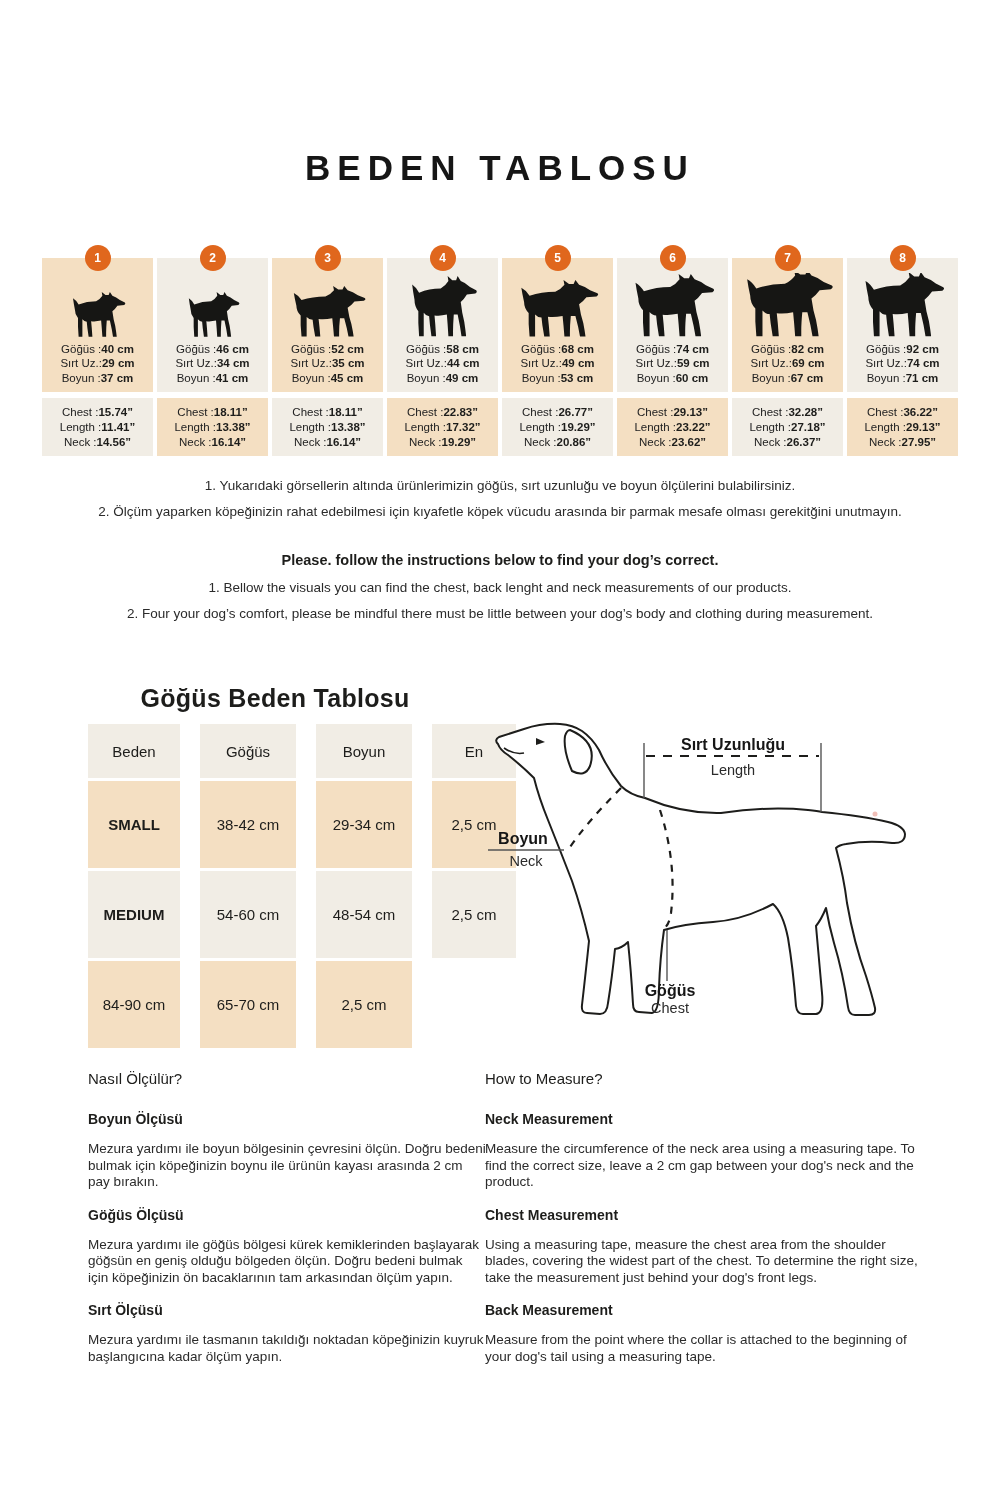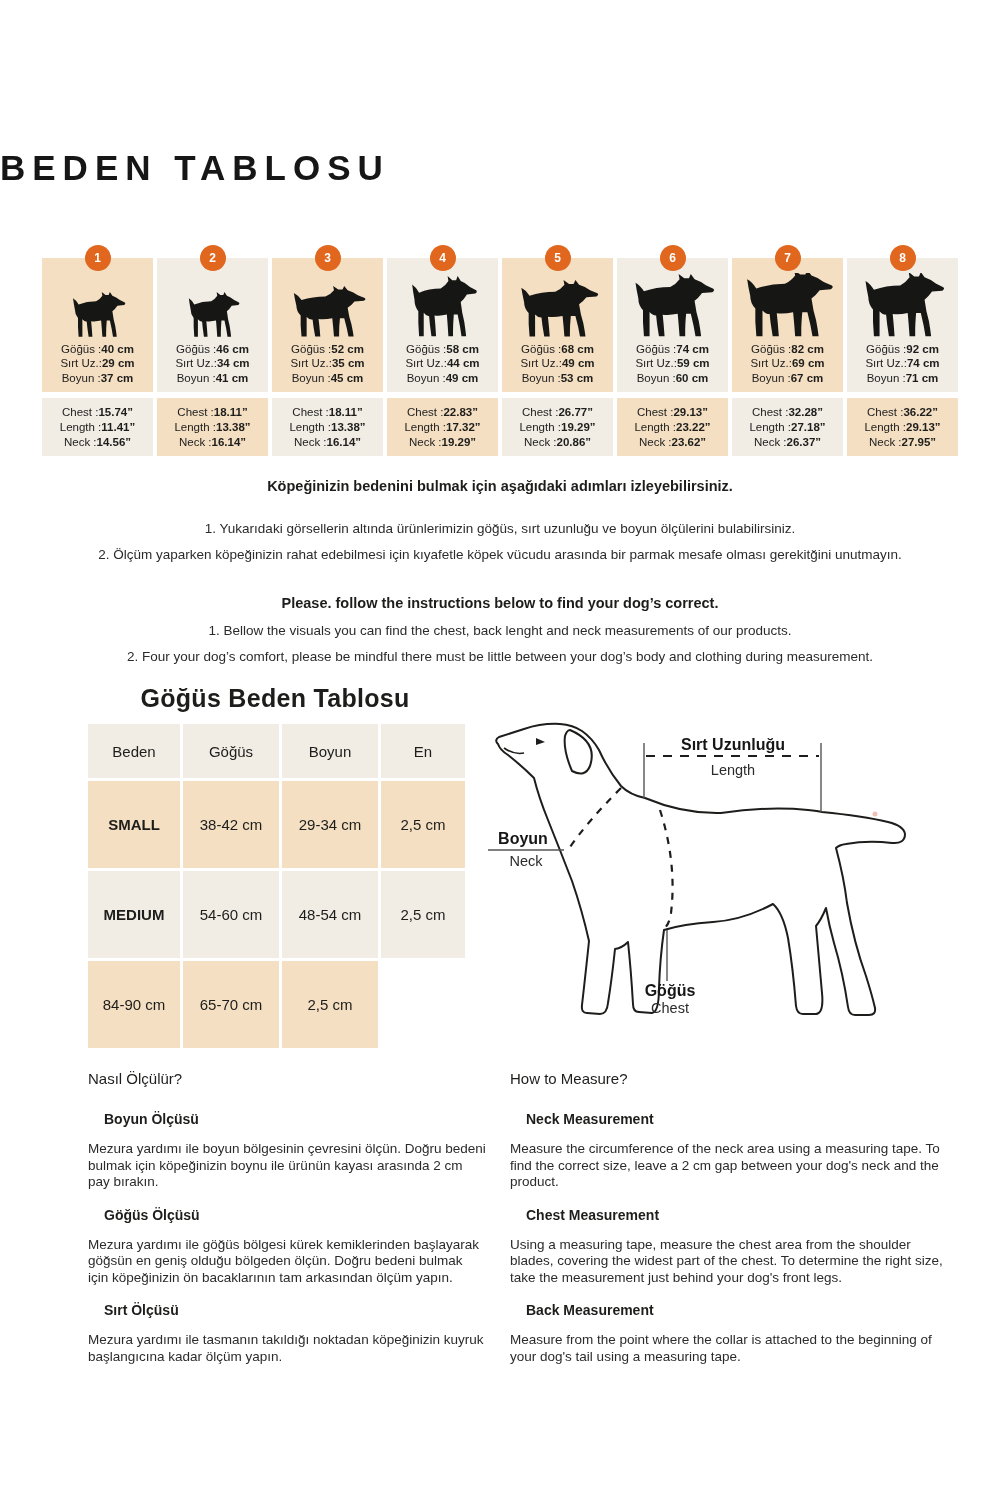--- a/index.html
+++ b/index.html
@@ -3,21 +3,21 @@
 <meta charset="utf-8">
 <style>
   :root{
     --tan:#f4dfc2; --cream:#f1ede5; --accent:#e0671d; --ink:#1d1d1b; --body:#2b2b2b;
   }
   *{box-sizing:border-box;margin:0;padding:0}
   html,body{background:#fff}
   body{width:1000px;height:1500px;position:relative;font-family:"Liberation Sans","DejaVu Sans",sans-serif;color:var(--ink);overflow:hidden}
 
   
-  .page-title{position:absolute;top:148px;left:0;width:100%;text-align:left;
+  .page-title{position:absolute;top:148px;left:0;width:100%;text-align:center;
     font-size:35px;font-weight:700;letter-spacing:7px;color:#161616}
 
   
   .size-grid{position:absolute;left:42px;top:258px;width:916px;display:grid;
     grid-template-columns:repeat(8,1fr);column-gap:4px}
   .size-card{display:flex;flex-direction:column}
   .card-top{position:relative;height:134px;display:flex;flex-direction:column;padding-top:15px}
   .card-bottom{margin-top:6px;height:58px;padding:7px 8px 0}
   .scheme-a .card-top{background:var(--tan)}
   .scheme-a .card-bottom{background:var(--cream)}
@@ -39,44 +39,44 @@
   
   .instructions{position:absolute;left:0;top:477px;width:100%;text-align:center}
   .instr-h{font-size:14.5px;font-weight:700;line-height:18px}
   .instr-h.tr{margin-bottom:25px}
   .instr-h.en{margin-top:31px;margin-bottom:10px}
   .instr-item{font-size:13.5px;line-height:17px;margin-bottom:9px;color:var(--body)}
 
   
   .chest-table-wrap{position:absolute;left:88px;top:684px;width:374px}
   .ct-title{text-align:center;font-size:25px;font-weight:600;letter-spacing:.3px;margin-bottom:11px}
-  .ct-grid{display:grid;grid-template-columns:92px 96px 96px 84px;gap:3px}
+  .ct-grid{display:grid;grid-template-columns:92px 96px 96px 84px;gap:20px}
   .ct-cell{display:flex;align-items:center;justify-content:center;font-size:15px}
   .ct-head .ct-cell{height:54px;background:var(--cream)}
   .row-tan .ct-cell{background:var(--tan)}
   .row-cream .ct-cell{background:var(--cream)}
   .ct-row .ct-cell{height:87px}
   .ct-size span{font-weight:700}
 
   
   .diagram{position:absolute;left:478px;top:698px;width:462px;height:352px}
   .diagram svg{display:block;width:462px;height:352px}
   .dg-outline{fill:#fff;stroke:#1d1d1b;stroke-width:2;stroke-linejoin:round;stroke-linecap:round}
   .dg-thin{stroke:#555;stroke-width:1.4;fill:none}
   .dg-dash{stroke:#1d1d1b;stroke-width:2.2;fill:none;stroke-dasharray:9 8}
   .dg-bodydash{stroke:#1d1d1b;stroke-width:2.2;fill:none;stroke-dasharray:7 7}
   .dg-label-b{font-family:"Liberation Sans","DejaVu Sans",sans-serif;font-weight:700;font-size:16px;fill:#161616}
   .dg-label{font-family:"Liberation Sans","DejaVu Sans",sans-serif;font-size:14.5px;fill:#2b2b2b}
 
   
   .howto{position:absolute;top:1070px}
   .howto.left{left:88px;width:398px}
-  .howto.right{left:510px;width:445px}
+  .howto.right{left:485px;width:445px}
   .howto h3{font-size:15px;font-weight:400;margin-bottom:24px}
-  .howto h4{font-size:14px;font-weight:700;margin:16px 16px 14px}
+  .howto h4{font-size:14px;font-weight:700;margin:16px 0 14px}
   .howto p{font-size:13.5px;line-height:16.5px;color:var(--body)}
 </style>
 </head>
 <body>
 
 <h1 class="page-title">BEDEN TABLOSU</h1>
 
 <div class="size-grid">
   <div class="size-card scheme-a">
     <div class="card-top">
@@ -433,21 +433,20 @@
         </div>
       <div class="m-row">
           <span class="m-label">Neck :</span>
           <span class="m-value">27.95”</span>
         </div>
     </div>
   </div>
 </div>
 
 <div class="instructions">
-  <p class="instr-h tr">Köpeğinizin bedenini bulmak için aşağıdaki adımları izleyebilirsiniz.</p>
   <p class="instr-item">1. Yukarıdaki görsellerin altında ürünlerimizin göğüs, sırt uzunluğu ve boyun ölçülerini bulabilirsiniz.</p>
   <p class="instr-item">2. Ölçüm yaparken köpeğinizin rahat edebilmesi için kıyafetle  köpek vücudu arasında bir parmak mesafe olması gerekitğini unutmayın.</p>
   <p class="instr-h en">Please. follow the instructions below to find your dog’s correct.</p>
   <p class="instr-item">1. Bellow the visuals you can find the chest, back lenght and neck measurements of our products.</p>
   <p class="instr-item">2. Four your dog’s comfort, please be mindful there must be little between your dog’s body and clothing during measurement.</p>
 </div>
 
 <div class="chest-table-wrap">
   <div class="ct-title">Göğüs Beden Tablosu</div>
   <div class="ct-grid ct-head">

